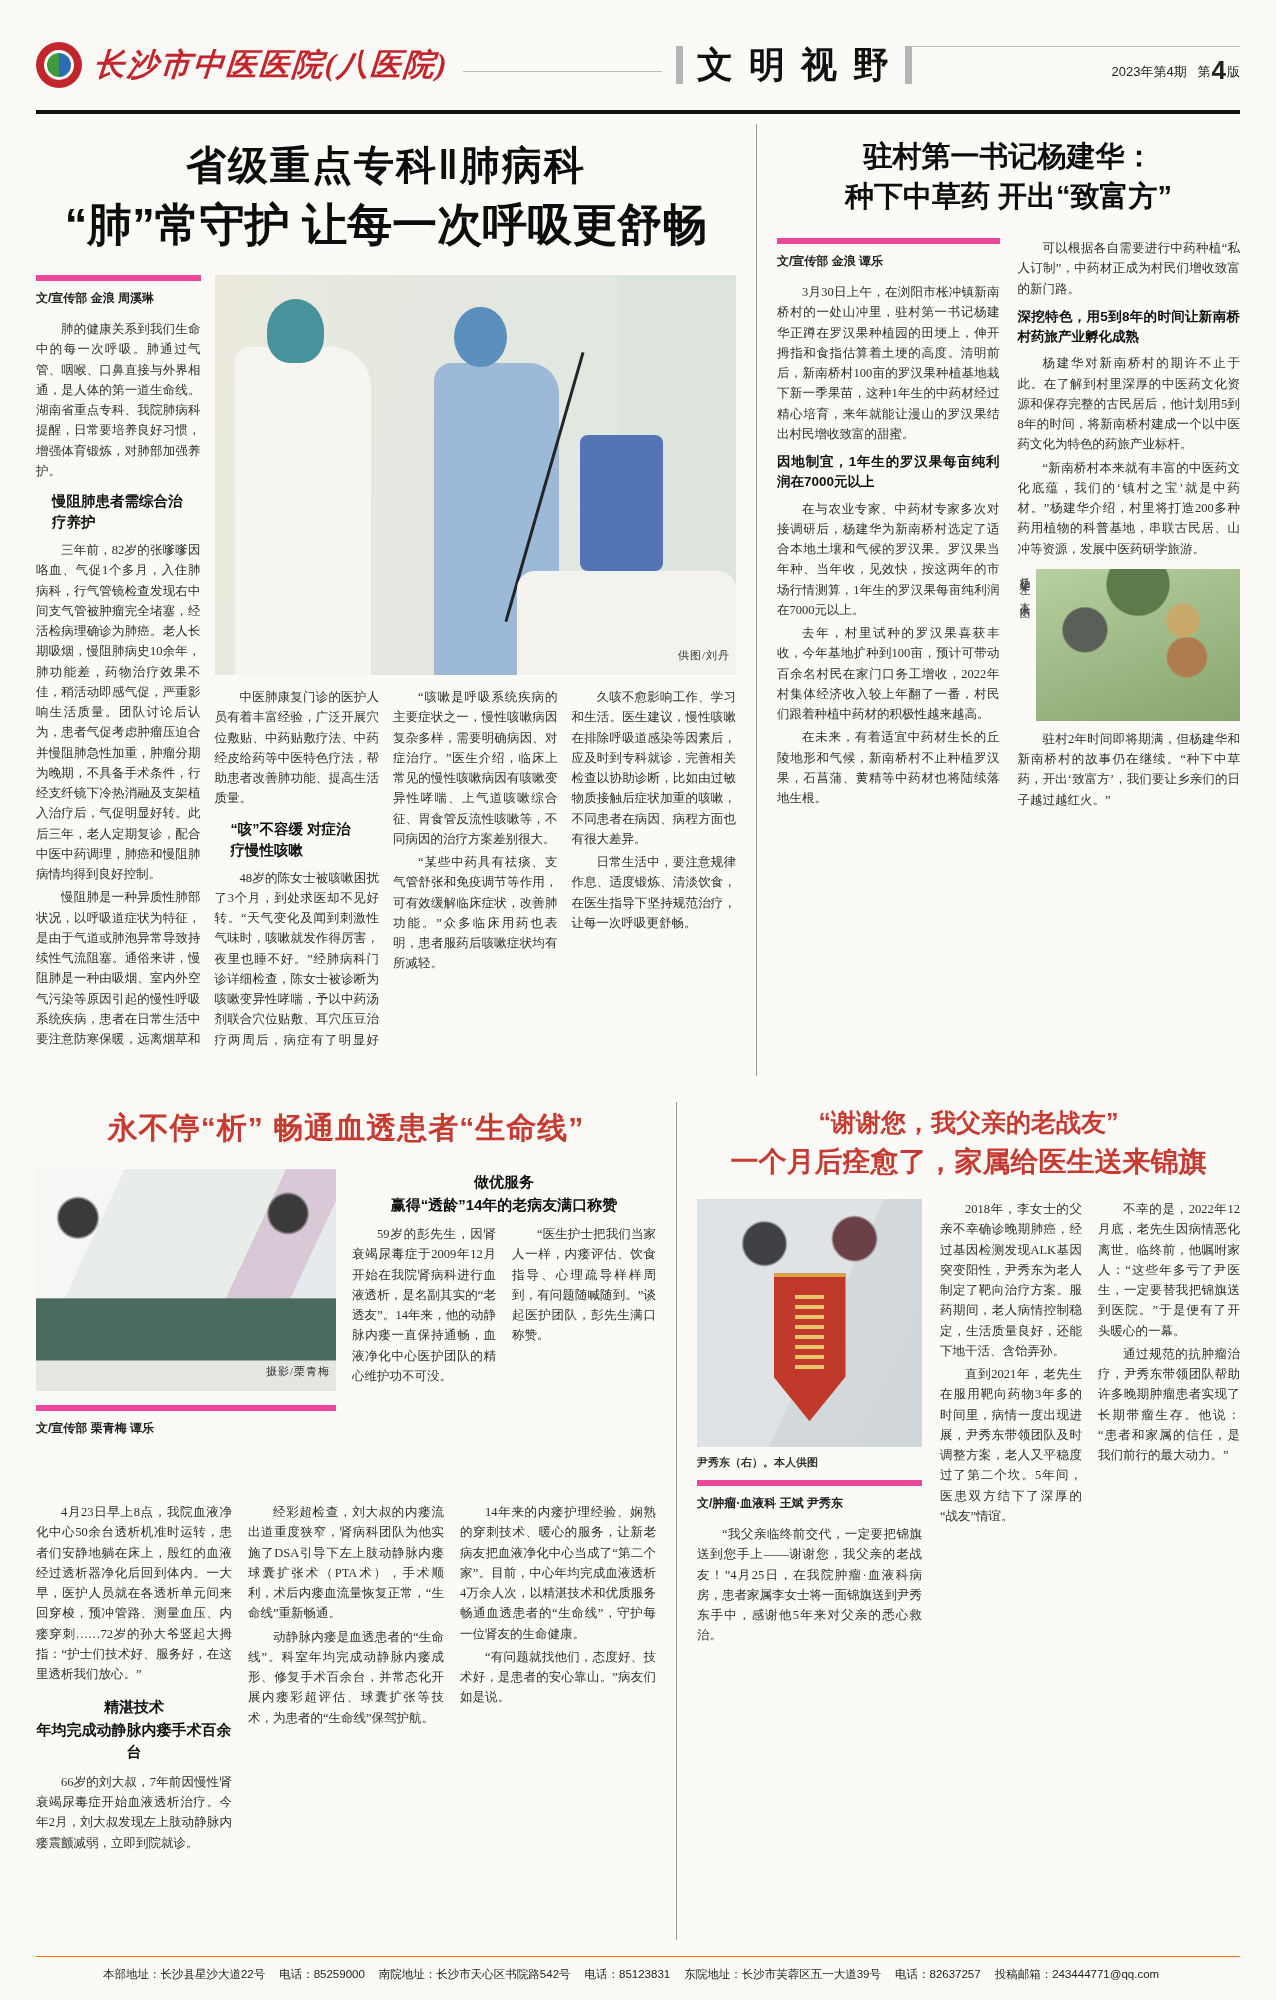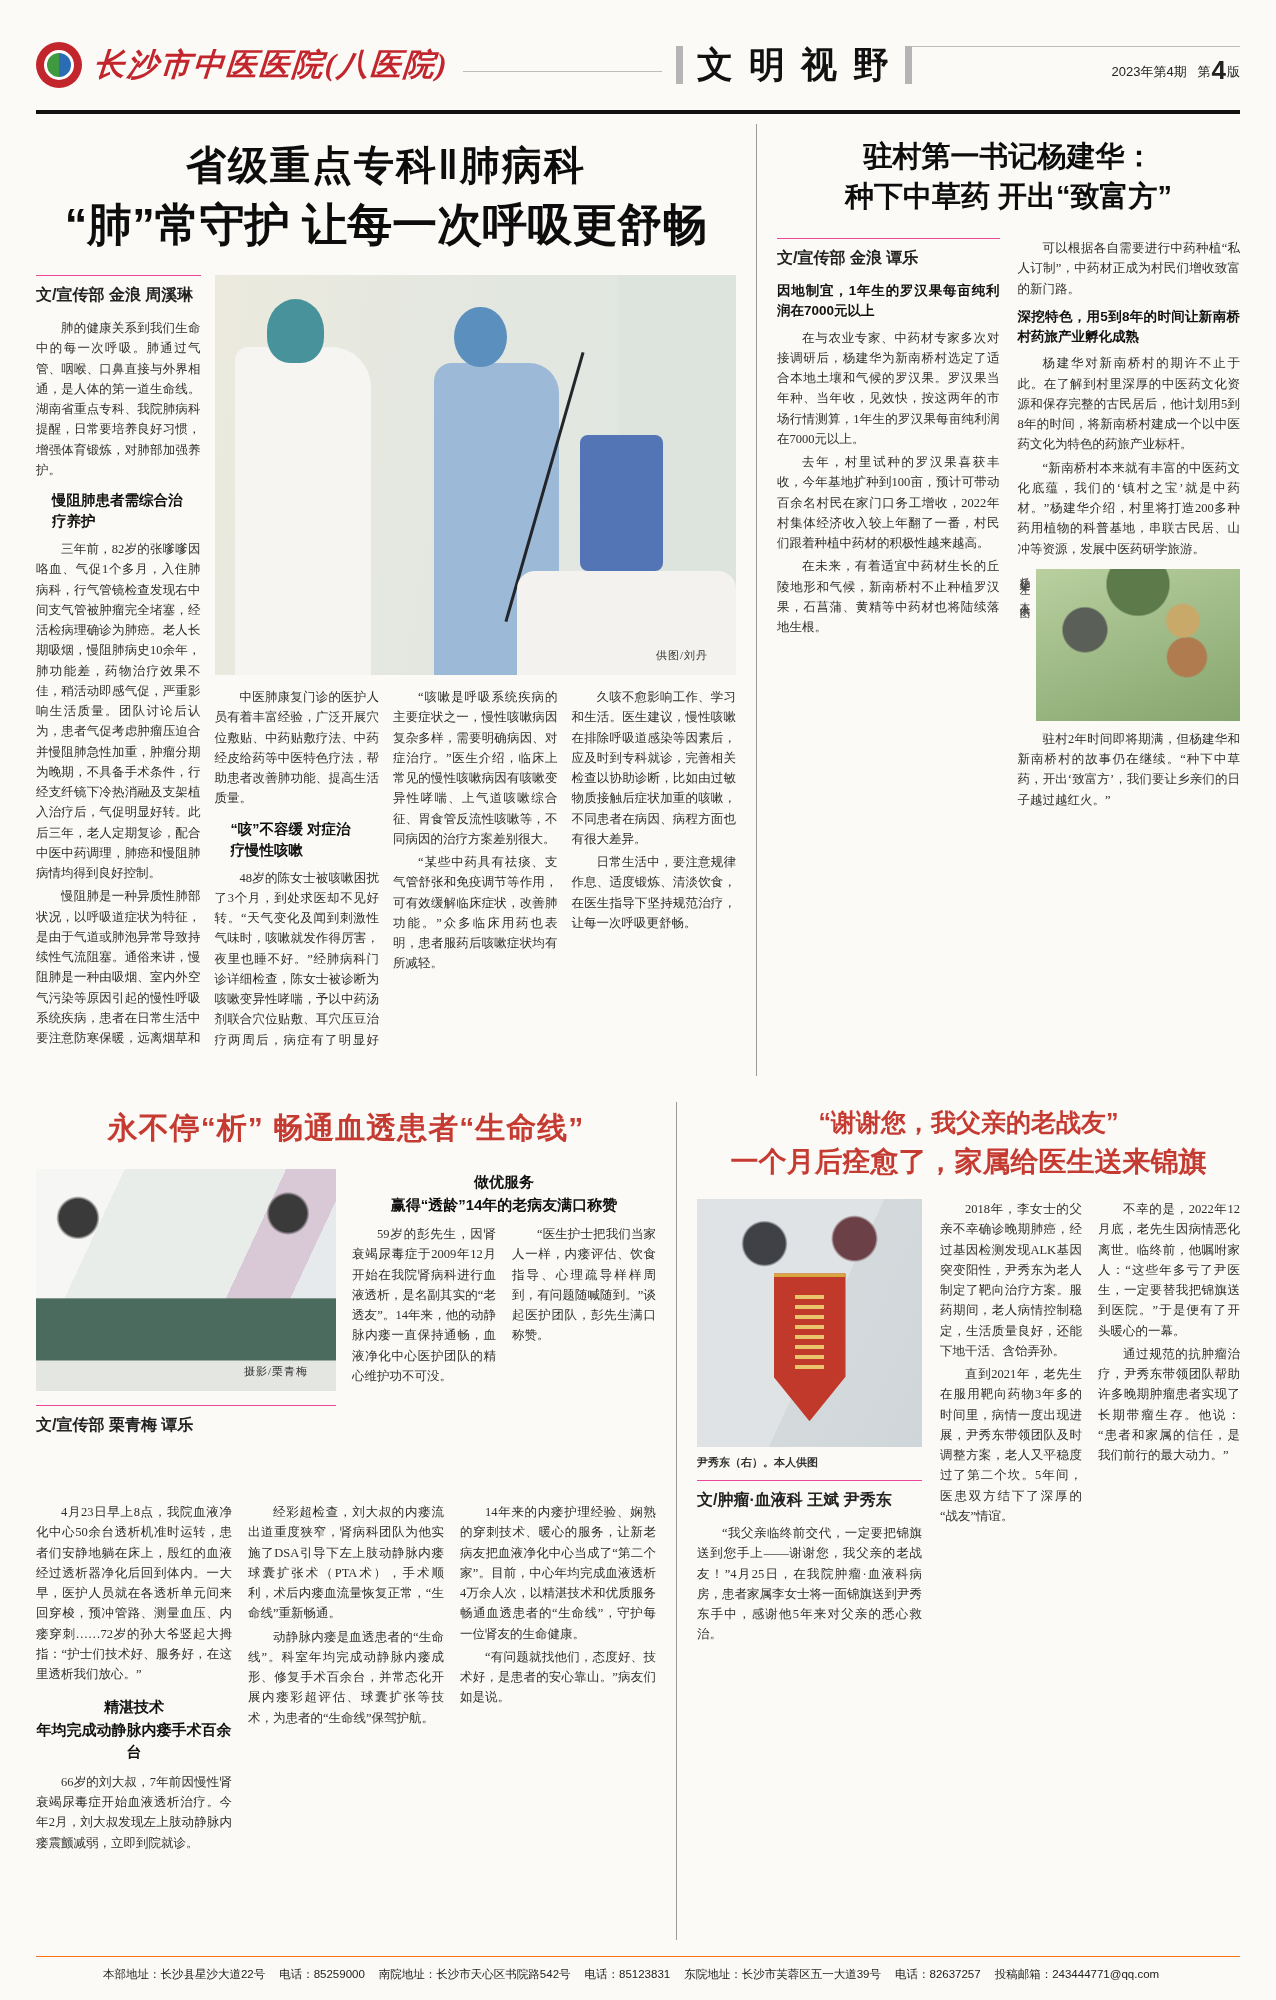--- a/index.html
+++ b/index.html
@@ -22,26 +22,26 @@
   .title-bar{width:7px;height:38px;background:#b5b5b5;display:inline-block;}
   .title-bar.left{margin-right:14px;}
   .title-bar.right{margin-left:0px;}
   .mast-right{flex:1 1 auto;display:flex;flex-direction:column;align-items:flex-end;}
   .mast-right .mast-line2{width:100%;height:1px;background:#bdbdbd;position:relative;top:-2px;}
   .issue-info{font-family:"Liberation Sans",sans-serif;font-size:13px;color:#222;margin-top:8px;white-space:nowrap;}
   .issue-info .pagenum{font-size:26px;font-weight:700;line-height:1;vertical-align:-3px;padding:0 1px;}
 
   
   .para{margin:0 0 3px;text-indent:2em;text-align:justify;font-size:12.5px;line-height:1.62;color:#2e2e2e;}
-  .byline{font-family:"Liberation Sans",sans-serif;font-weight:700;font-size:16px;color:#222;
-          border-top:1px solid #ec4899;padding-top:9px;margin:0 0 12px;}
+  .byline{font-family:"Liberation Sans",sans-serif;font-weight:700;font-size:12px;color:#222;
+          border-top:6px solid #ec4899;padding-top:9px;margin:0 0 12px;}
   .subhead{font-family:"Liberation Sans",sans-serif;font-weight:700;font-size:14.5px;color:#111;
           margin:10px 16px 7px;line-height:1.45;}
   .photo{position:relative;overflow:hidden;background:#d8ddd6;}
-  .photo-cap{position:absolute;right:28px;bottom:12px;font-size:11px;color:#333;letter-spacing:1px;}
+  .photo-cap{position:absolute;right:6px;bottom:12px;font-size:11px;color:#333;letter-spacing:1px;}
 
   
   .top{display:flex;margin-top:10px;height:952px;overflow:hidden;}
   .art-lung{flex:0 0 700px;}
   .art-village{flex:1 1 auto;border-left:1px solid #9a9a9a;margin-left:20px;padding-left:20px;}
 
   .a1-kicker{font-family:"Liberation Sans",sans-serif;font-weight:700;font-size:40px;
              text-align:center;color:#0d0d0d;margin:14px 0 2px;letter-spacing:2px;}
   .a1-head{font-family:"Liberation Sans",sans-serif;font-weight:700;font-size:45px;
              text-align:center;color:#0d0d0d;margin:0 0 20px;letter-spacing:0px;white-space:nowrap;}
@@ -196,20 +196,23 @@
     </article>
 
     <article class="art-village">
       <h2 class="a2-head">
         <span>驻村第一书记杨建华：</span><br>
         <span>种下中草药 开出“致富方”</span>
       </h2>
       <div class="a2-cols">
         <div>
           <div class="byline">文/宣传部 金浪 谭乐</div>
+          <div>
+                <p class="para">3月30日上午，在浏阳市枨冲镇新南桥村的一处山冲里，驻村第一书记杨建华正蹲在罗汉果种植园的田埂上，伸开拇指和食指估算着土埂的高度。清明前后，新南桥村100亩的罗汉果种植基地栽下新一季果苗，这种1年生的中药材经过精心培育，来年就能让漫山的罗汉果结出村民增收致富的甜蜜。</p>
+              </div>
           <div class="bold-sub">因地制宜，1年生的罗汉果每亩纯利润在7000元以上</div>
           <div>
                 <p class="para">在与农业专家、中药材专家多次对接调研后，杨建华为新南桥村选定了适合本地土壤和气候的罗汉果。罗汉果当年种、当年收，见效快，按这两年的市场行情测算，1年生的罗汉果每亩纯利润在7000元以上。</p>
                 <p class="para">去年，村里试种的罗汉果喜获丰收，今年基地扩种到100亩，预计可带动百余名村民在家门口务工增收，2022年村集体经济收入较上年翻了一番，村民们跟着种植中药材的积极性越来越高。</p>
                 <p class="para">在未来，有着适宜中药材生长的丘陵地形和气候，新南桥村不止种植罗汉果，石菖蒲、黄精等中药材也将陆续落地生根。</p>
               </div>
         </div>
         <div>
           <div>
                 <p class="para">可以根据各自需要进行中药种植“私人订制”，中药材正成为村民们增收致富的新门路。</p>

